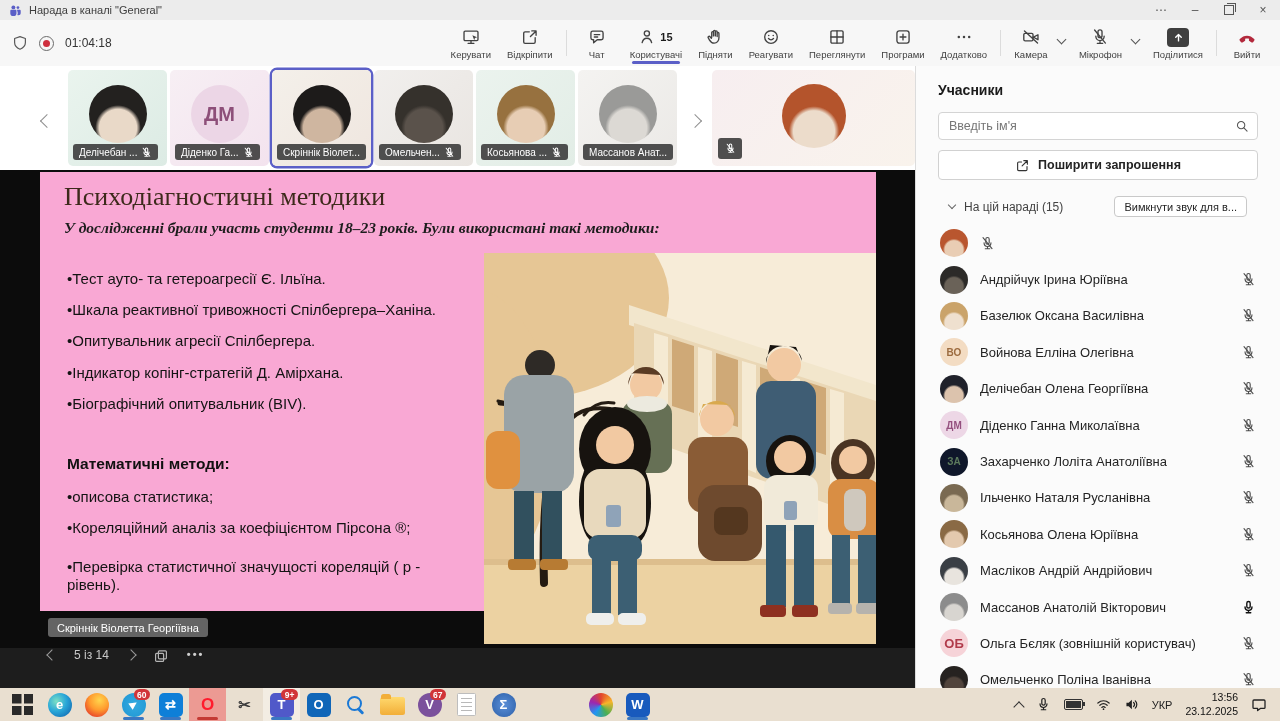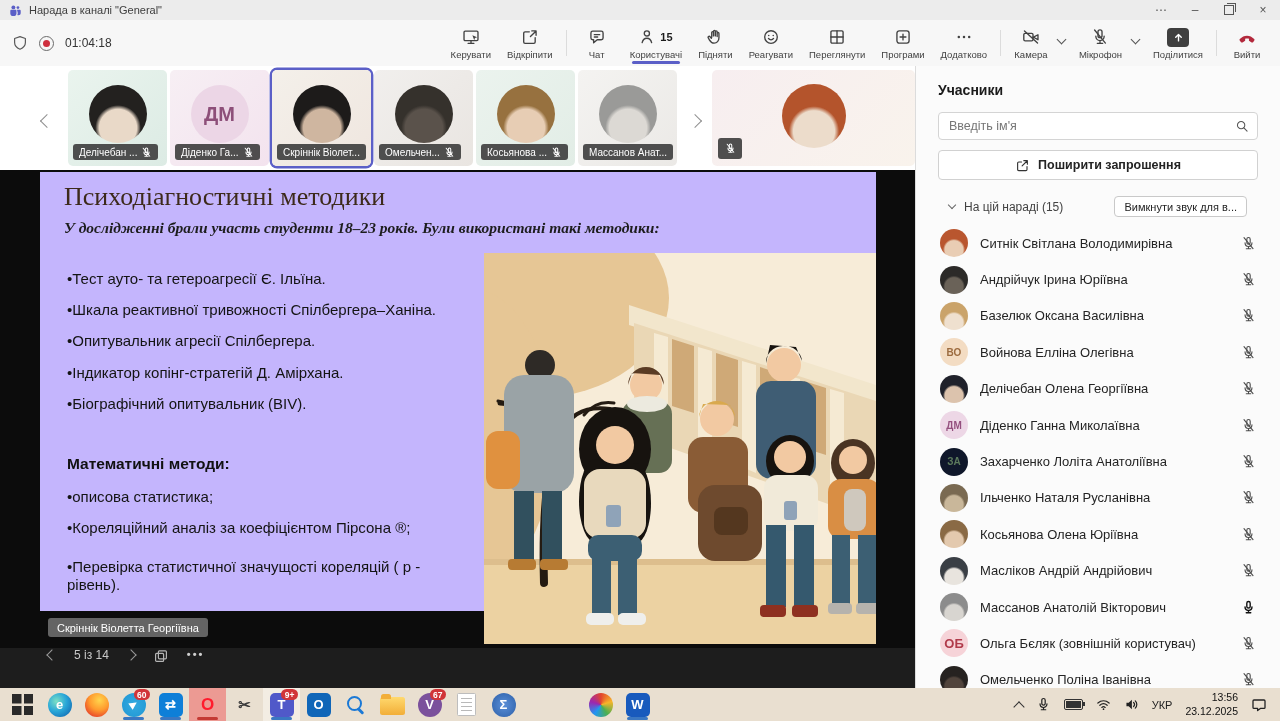--- a/index.html
+++ b/index.html
@@ -49,21 +49,21 @@
           background:rgba(66,66,66,.93);color:#fff;font-size:10px;padding:2.5px 6px;border-radius:3px;white-space:nowrap;max-width:86px;overflow:hidden;}
   .spot{position:absolute;left:712px;top:4px;width:203px;height:96px;border-radius:5px;}
   .spot .avatar{margin:14px auto 0;}
   .micbadge{position:absolute;left:6px;bottom:7px;width:24px;height:21px;background:rgba(66,66,66,.93);
             border-radius:3px;display:flex;align-items:center;justify-content:center;color:#fff;}
   .chev{display:inline-block;width:9px;height:9px;border-right:1.7px solid #8f8f8f;border-bottom:1.7px solid #8f8f8f;}
   .chev.left{transform:rotate(135deg);}  .chev.right{transform:rotate(-45deg);}
   .strip-nav{position:absolute;top:44px;width:22px;height:22px;display:flex;align-items:center;justify-content:center;}
   
   .stage{position:absolute;top:170px;left:0;width:915px;height:478px;background:#0c0c0c;}
-  .slide{position:absolute;left:40px;top:2px;width:836px;height:439px;background:#c4b5fd;}
+  .slide{position:absolute;left:40px;top:2px;width:836px;height:439px;background:#f9a8d4;}
   .s-title{position:absolute;left:24px;top:10px;font-family:"Liberation Serif",serif;font-size:26px;color:#3d2a1b;}
   .s-sub{position:absolute;left:24px;top:47px;font-family:"Liberation Serif",serif;font-size:15.5px;font-weight:700;font-style:italic;color:#1d1d1d;}
   .s-bullets{position:absolute;left:27px;top:98px;width:410px;font-size:15px;font-weight:500;color:#141414;}
   .s-bullets .b{margin-bottom:12.6px;line-height:18.6px;}
   .b::before{content:"•";}
   .s-math{position:absolute;left:27px;top:283px;width:404px;font-size:15px;font-weight:500;color:#141414;}
   .s-math h4{margin:0 0 15px;font-size:15.5px;font-weight:700;color:#111;}
   .s-ill{position:absolute;left:444px;top:81px;width:392px;height:391px;}
   .presenter-tip{position:absolute;left:8px;top:446px;background:rgba(104,104,104,.96);color:#fff;
                  font-size:11px;padding:3.5px 9px;border-radius:3px;}
@@ -591,21 +591,20 @@
       <span>Поширити запрошення</span>
     </div>
     <div class="p-section">
       <i class="chev"></i>
       <span class="sec-lbl">На цій нараді (15)</span>
       <button class="muteall">Вимкнути звук для в...</button>
     </div>
     <div id="plist">
         <div class="prow">
           <div class="avatar small" style="height: 28px; width: 28px; background: radial-gradient(circle at 50% 74%, rgb(233, 205, 180) 0px, rgb(233, 205, 180) 36%, rgb(185, 86, 47) 44%);"></div>
-          <span class="pname">Ситнік Світлана Володимирівна</span>
           <span class="svgw pmic">
             <svg class="ic">
               <use href="#s-mic-off"></use>
             </svg>
           </span>
         </div>
         <div class="prow">
           <div class="avatar small" style="height: 28px; width: 28px; background: radial-gradient(circle at 50% 74%, rgb(106, 98, 88) 0px, rgb(106, 98, 88) 36%, rgb(44, 42, 40) 44%);"></div>
           <span class="pname">Андрійчук Ірина Юріївна</span>
           <span class="svgw pmic">

